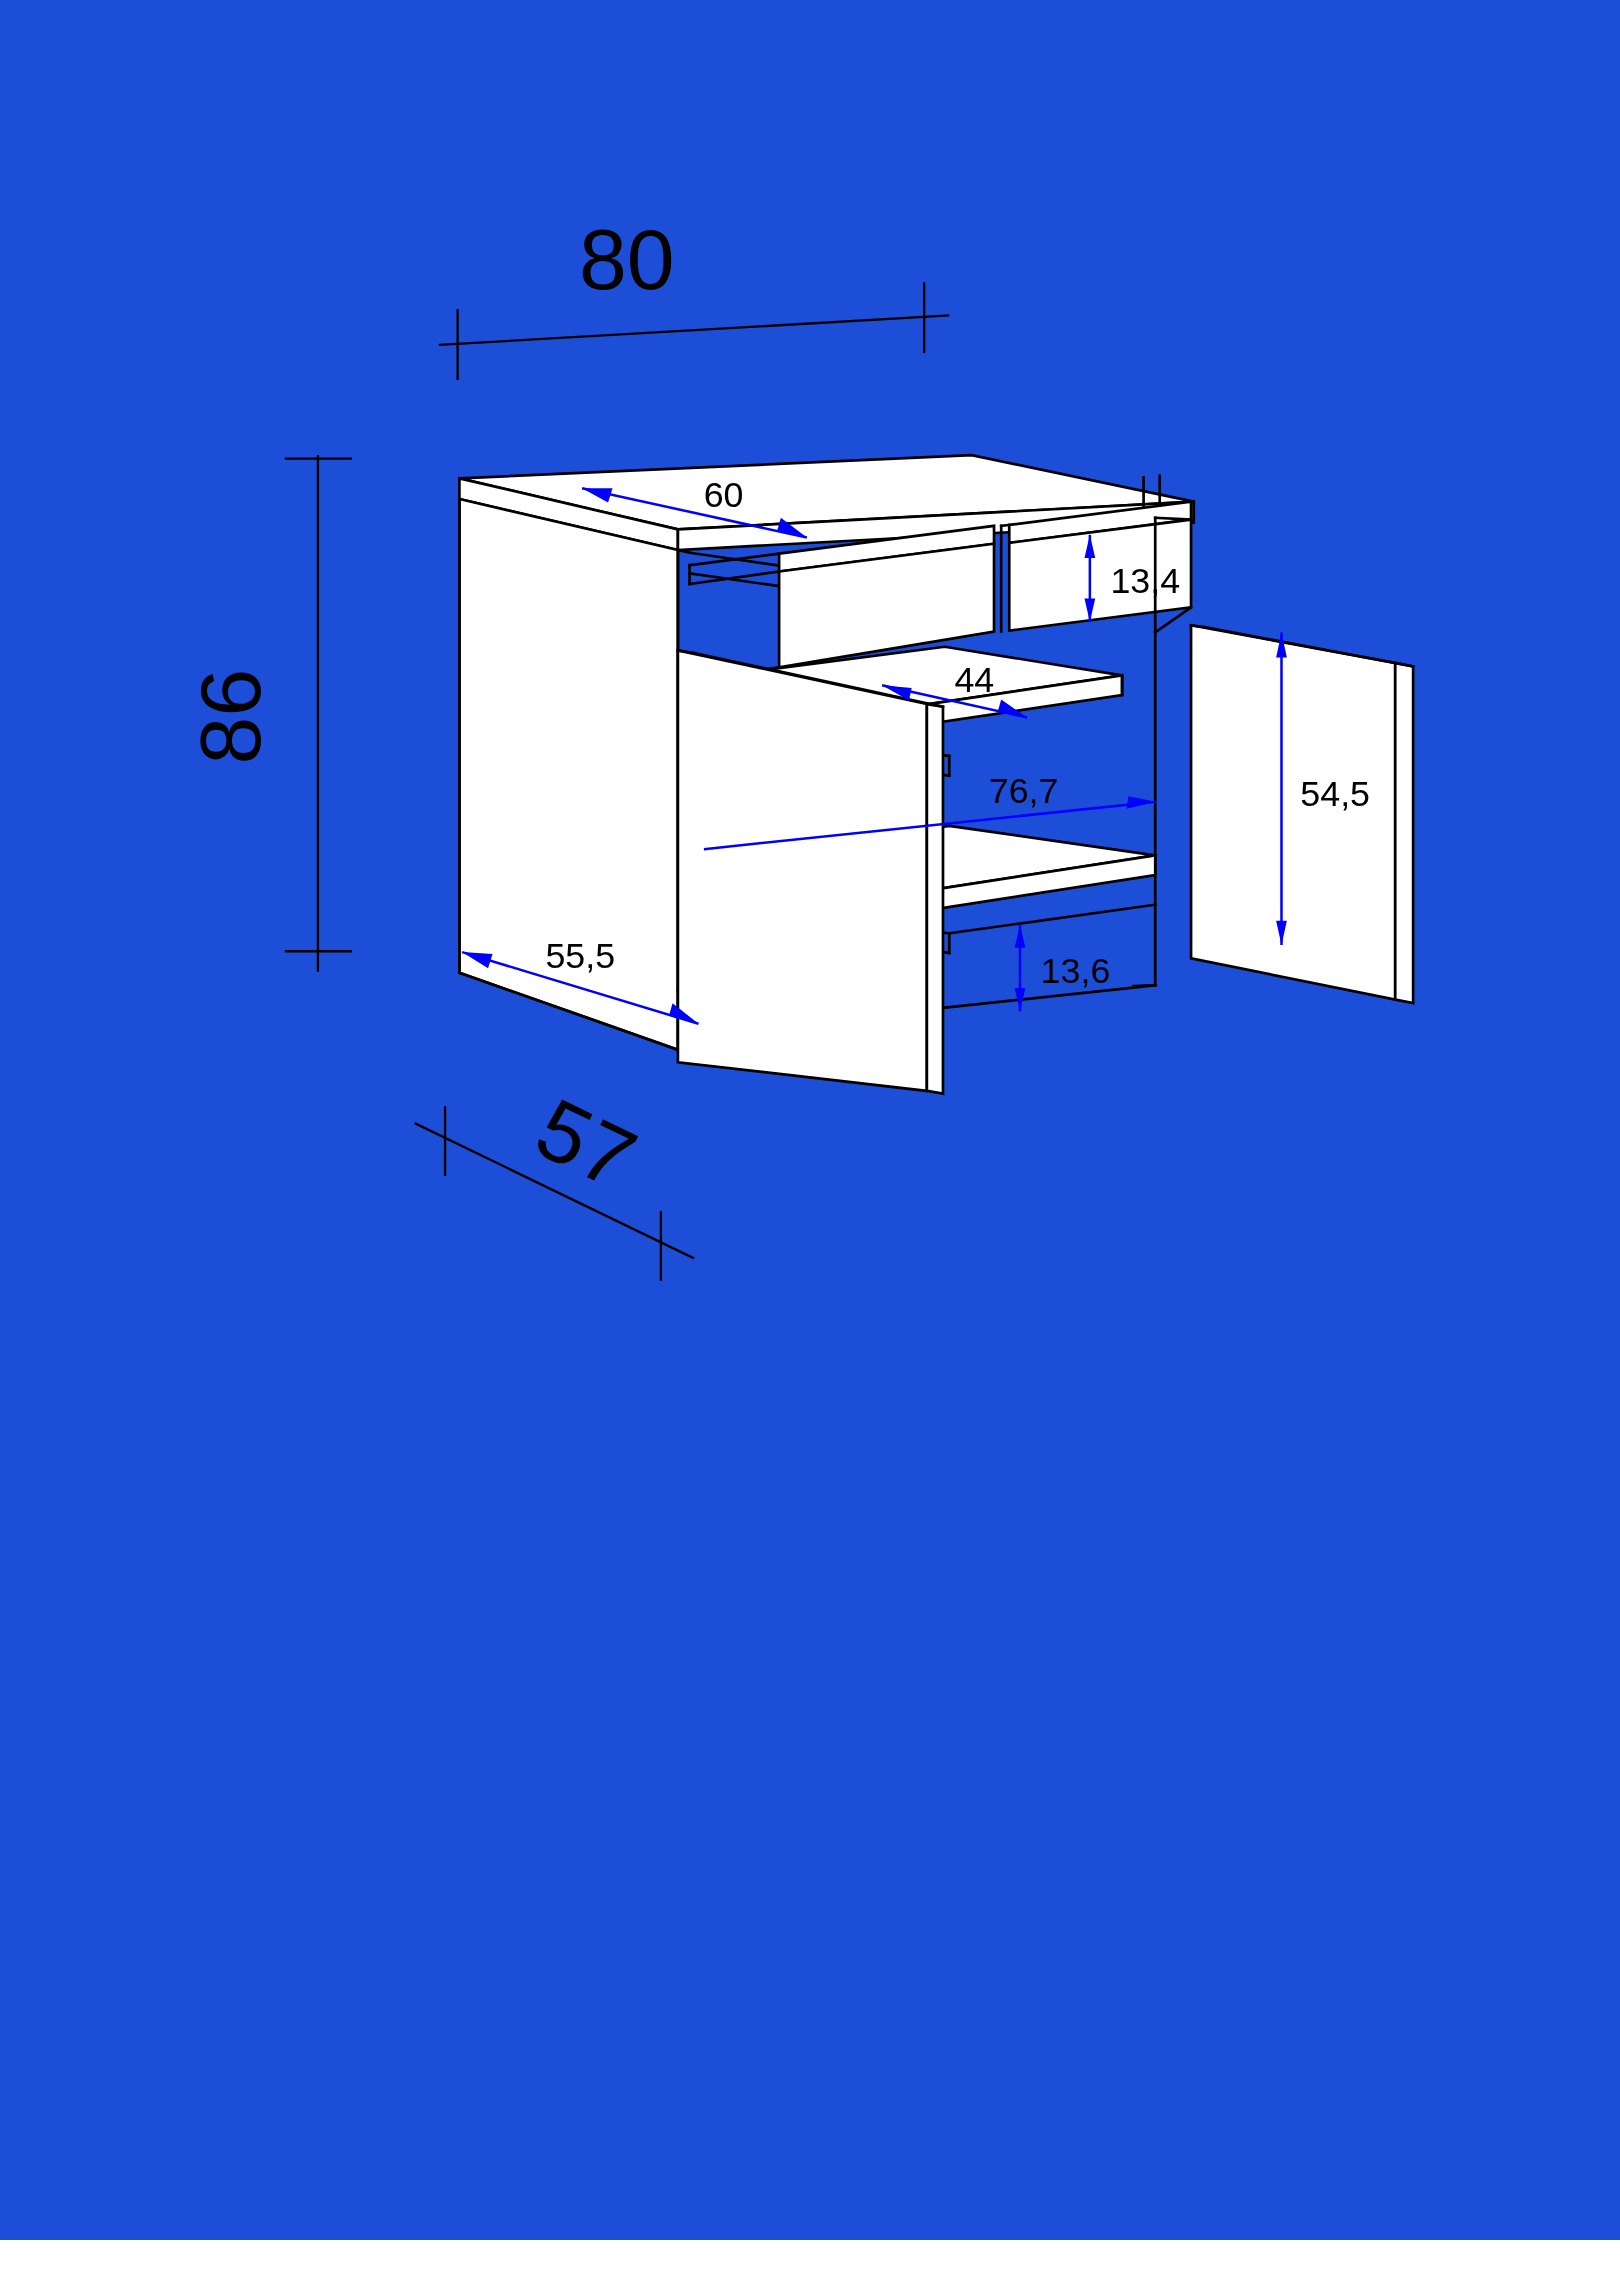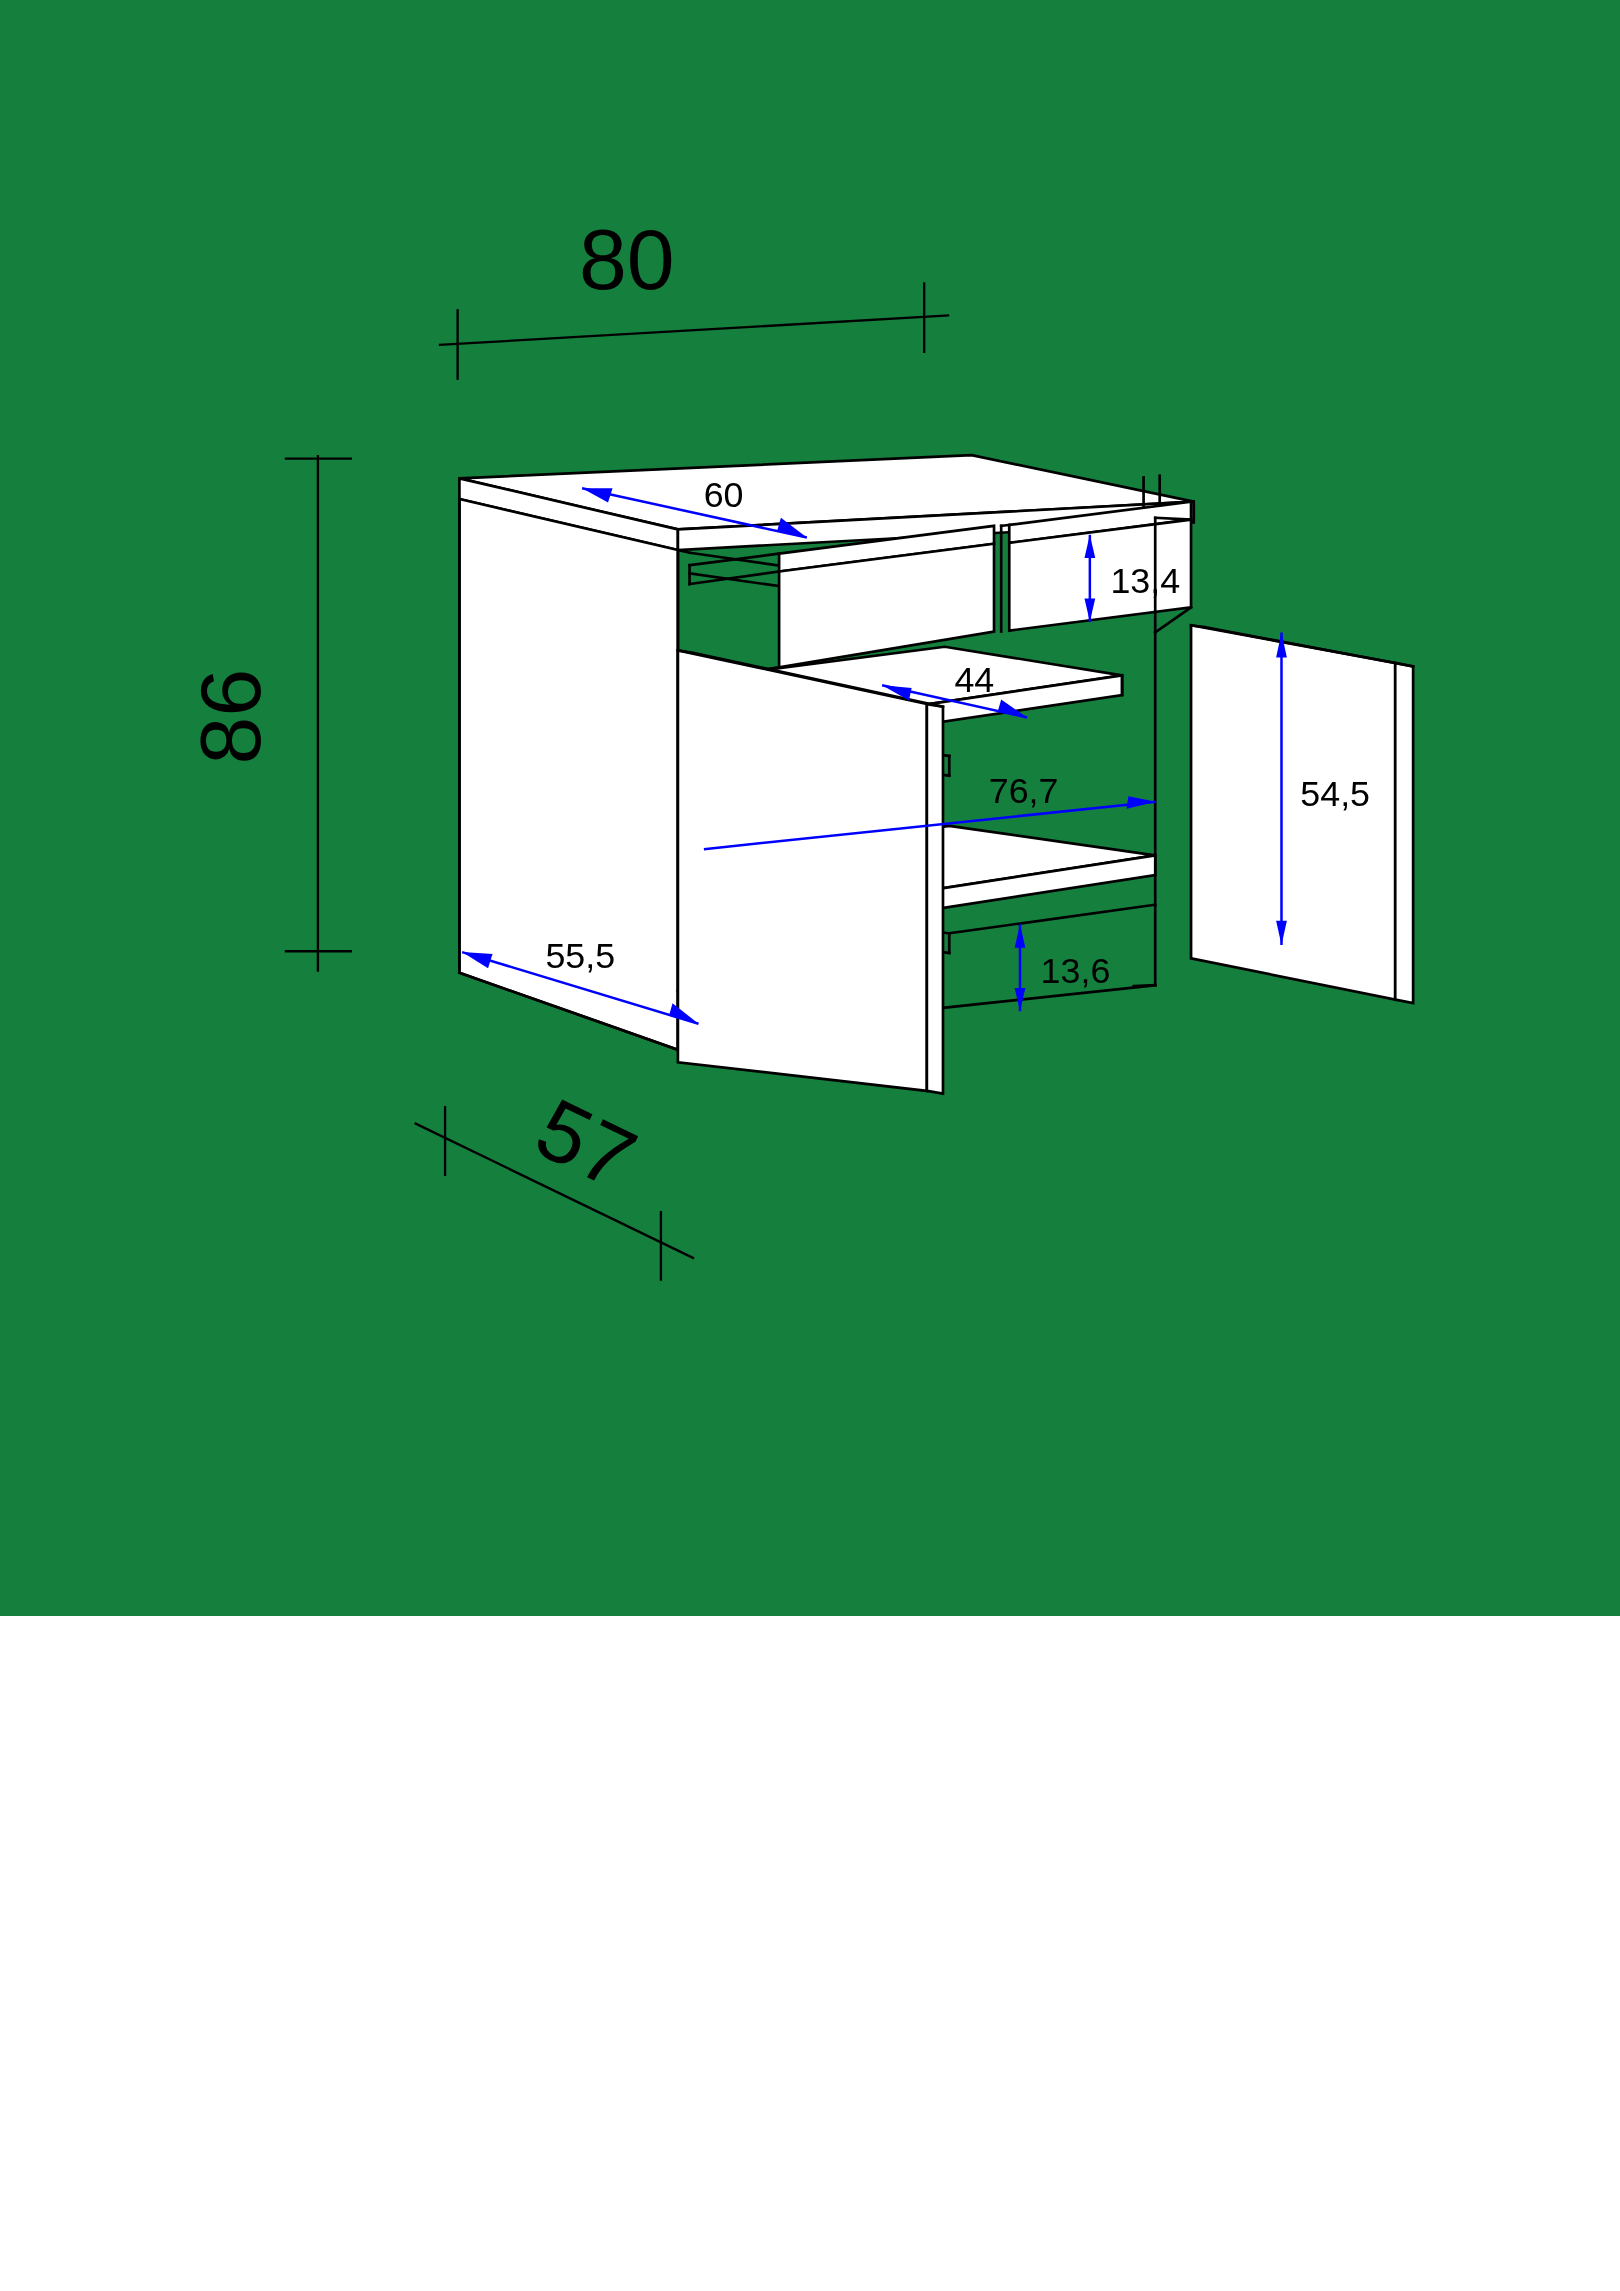--- a/index.html
+++ b/index.html
@@ -9,22 +9,22 @@
   }
   body {
     width: 1620px;
     height: 2292px;
     font-family: "Liberation Sans", sans-serif;
     overflow: hidden;
   }
   #drawing-root {
     position: relative;
     width: 1620px;
-    height: 1616px;
-    background: #15803d;
+    height: 2240px;
+    background: #1d4ed8;
   }
   svg#tech-drawing {
     display: block;
     width: 1620px;
     height: 2292px;
   }
   .body-line {
     fill: none;
     stroke: #000000;
     stroke-width: 3;

